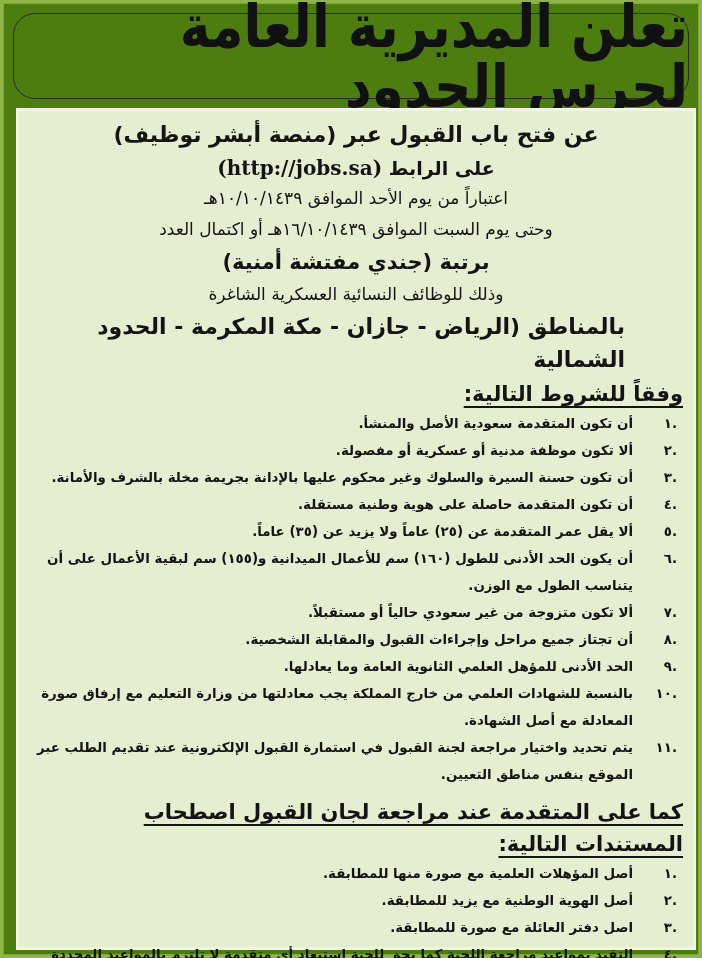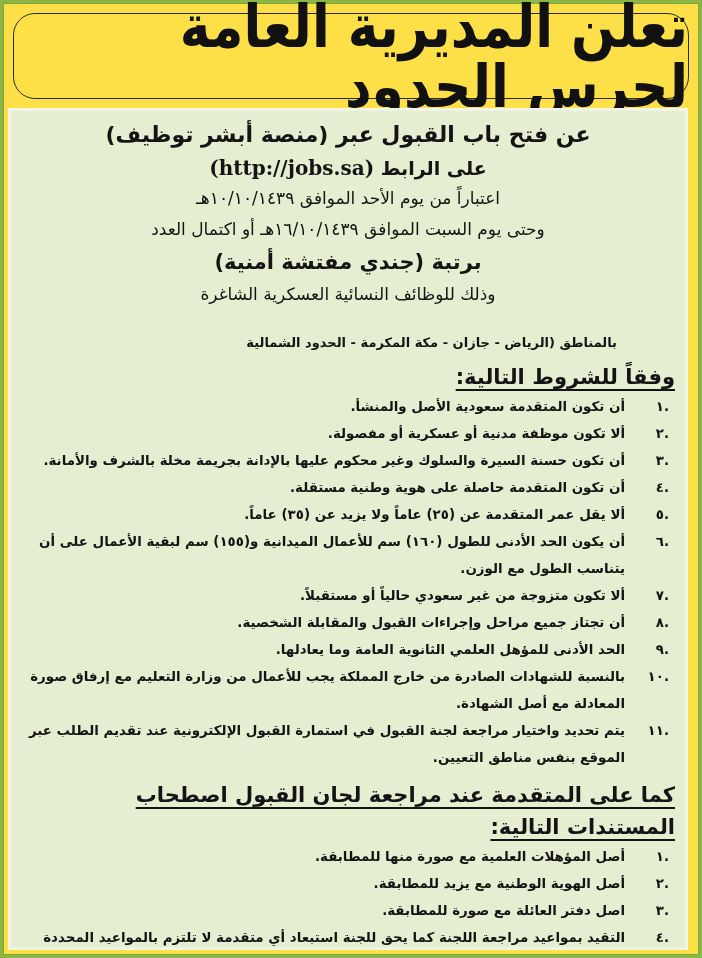--- a/index.html
+++ b/index.html
@@ -5,52 +5,52 @@
     * { box-sizing: border-box; margin: 0; padding: 0; }
     html, body { width: 702px; height: 958px; overflow: hidden; }
     body {
       background: #8db646;
       font-family: "DejaVu Sans", sans-serif;
       color: #141414;
       direction: rtl;
     }
     .frame {
       position: absolute; left: 3px; top: 3px; width: 696px; height: 952px;
-      background: #fde047;
+      background: #4d7c0f;
       border: 1px solid #7ea83c;
     }
     .title-box {
       position: absolute; left: 9px; top: 9px; width: 676px; height: 86px;
       border: 1.5px solid #2a2a2a;
       border-radius: 22px;
       display: flex; align-items: center; justify-content: center;
     }
     .title {
       font-family: "DejaVu Sans", sans-serif;
       font-weight: bold;
       font-size: 52px;
       letter-spacing: 0;
       color: #111;
       line-height: 1;
       transform: scaleY(1.15);
     }
     .body-box {
-      position: absolute; left: 4px; top: 104px; width: 680px; height: 842px;
+      position: absolute; left: 12px; top: 104px; width: 680px; height: 842px;
       background: #e6eed2;
       border: 1px solid #f4f8ea;
       box-shadow: inset 0 0 0 2px #f0f5e2;
       padding: 6px 12px 0 12px;
     }
     .center { text-align: center; }
     .l-open { font-size: 22px; font-weight: bold; line-height: 36px; margin-top: 2px; }
     .l-url { font-size: 19px; font-weight: bold; line-height: 30px; }
     .l-url .url { font-family: "DejaVu Serif", serif; font-size: 20px; }
     .l-mid { font-size: 17px; font-weight: normal; line-height: 31px; }
     .l-rank { font-size: 21px; font-weight: bold; line-height: 34px; }
-    .regions { font-size: 13px; font-weight: bold; line-height: 33px; padding-right: 58px; text-align: right; margin-top: 16px;}
+    .regions { font-size: 22px; font-weight: bold; line-height: 33px; padding-right: 58px; text-align: right; margin-top: 0;}
     .sec-head {
       font-size: 21px; font-weight: bold; line-height: 32px;
       text-decoration: underline; text-underline-offset: 5px;
       text-align: right; padding-right: 0; margin-top: 2px;
     }
     ol.items { list-style: none; }
     ol.items li {
       position: relative;
       font-size: 13.4px; font-weight: bold;
       line-height: 27px;
@@ -89,21 +89,21 @@
     <ol class="items">
       <li><span class="num">.١</span><span>أن تكون المتقدمة سعودية الأصل والمنشأ.</span></li>
       <li><span class="num">.٢</span><span>ألا تكون موظفة مدنية أو عسكرية أو مفصولة.</span></li>
       <li><span class="num">.٣</span><span>أن تكون حسنة السيرة والسلوك وغير محكوم عليها بالإدانة بجريمة مخلة بالشرف والأمانة.</span></li>
       <li><span class="num">.٤</span><span>أن تكون المتقدمة حاصلة على هوية وطنية مستقلة.</span></li>
       <li><span class="num">.٥</span><span>ألا يقل عمر المتقدمة عن (٢٥) عاماً ولا يزيد عن (٣٥) عاماً.</span></li>
       <li><span class="num">.٦</span><span>أن يكون الحد الأدنى للطول (١٦٠) سم للأعمال الميدانية و(١٥٥) سم لبقية الأعمال على أن يتناسب الطول مع الوزن.</span></li>
       <li><span class="num">.٧</span><span>ألا تكون متزوجة من غير سعودي حالياً أو مستقبلاً.</span></li>
       <li><span class="num">.٨</span><span>أن تجتاز جميع مراحل وإجراءات القبول والمقابلة الشخصية.</span></li>
       <li><span class="num">.٩</span><span>الحد الأدنى للمؤهل العلمي الثانوية العامة وما يعادلها.</span></li>
-      <li><span class="num">.١٠</span><span>بالنسبة للشهادات الصادرة من خارج المملكة يجب للأعمال من وزارة التعليم مع إرفاق صورة المعادلة مع أصل الشهادة.</span></li>
+      <li><span class="num">.١٠</span><span>بالنسبة للشهادات العلمي من خارج المملكة يجب معادلتها من وزارة التعليم مع إرفاق صورة المعادلة مع أصل الشهادة.</span></li>
       <li><span class="num">.١١</span><span>يتم تحديد واختيار مراجعة لجنة القبول في استمارة القبول الإلكترونية عند تقديم الطلب عبر الموقع بنفس مناطق التعيين.</span></li>
     </ol>
 
     <div class="sec-head sec2">كما على المتقدمة عند مراجعة لجان القبول اصطحاب المستندات التالية:</div>
     <ol class="items">
       <li><span class="num">.١</span><span>أصل المؤهلات العلمية مع صورة منها للمطابقة.</span></li>
       <li><span class="num">.٢</span><span>أصل الهوية الوطنية مع يزيد للمطابقة.</span></li>
       <li><span class="num">.٣</span><span>اصل دفتر العائلة مع صورة للمطابقة.</span></li>
       <li><span class="num">.٤</span><span>التقيد بمواعيد مراجعة اللجنة كما يحق للجنة استبعاد أي متقدمة لا تلتزم بالمواعيد المحددة لها بالمراجعة.</span></li>
     </ol>

